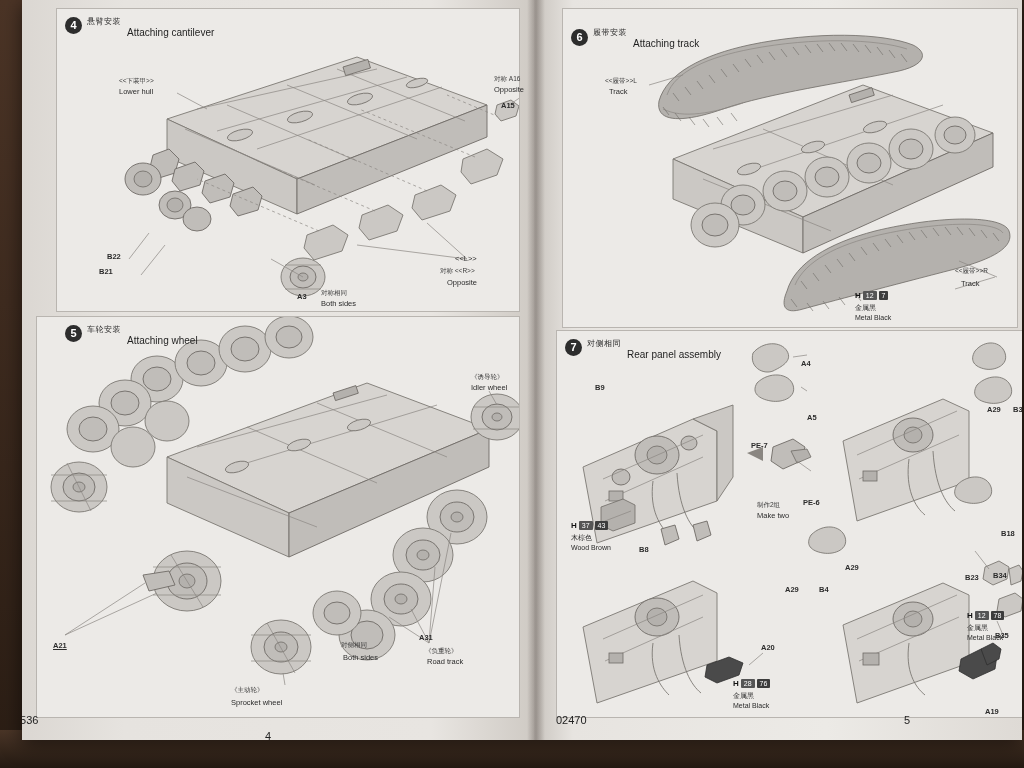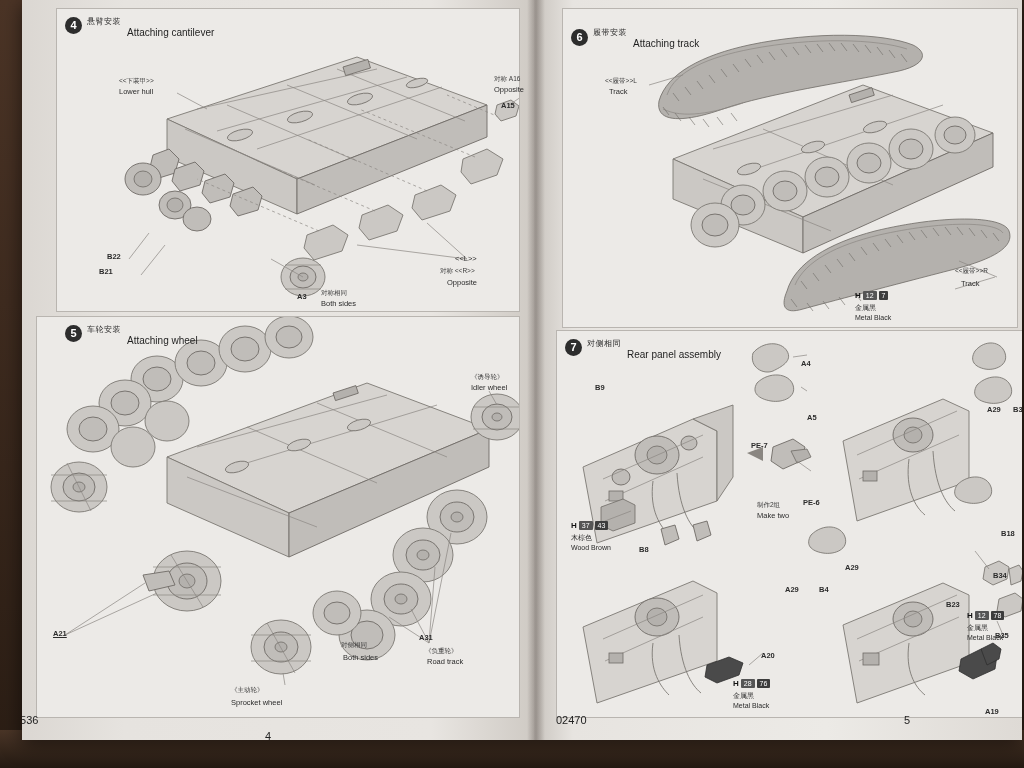--- a/index.html
+++ b/index.html
@@ -244,21 +244,21 @@
             <path class="ln2" d="M248,368 L246,356"></path>
           </svg>
         </div>
         <div class="step-badge" style="left:28px;top:8px;">5</div>
         <div class="step-title-cn" style="left:50px;top:7px;">车轮安装</div>
         <div class="step-title-en" style="left:50px;top:18px;">Attaching wheel</div>
 
         <div class="lbl cn" style="left:434px;top:56px;">《诱导轮》</div>
         <div class="lbl" style="left:434px;top:66px;">Idler wheel</div>
 
-        <div class="lbl b" style="left:16px;top:312px;text-decoration:underline;">A21</div>
+        <div class="lbl b" style="left:16px;top:324px;text-decoration:underline;">A21</div>
         <div class="lbl b" style="left:382px;top:316px;">A31</div>
         <div class="lbl cn" style="left:388px;top:330px;">《负重轮》</div>
         <div class="lbl" style="left:390px;top:340px;">Road track</div>
 
         <div class="lbl cn" style="left:304px;top:324px;">对侧相同</div>
         <div class="lbl" style="left:306px;top:336px;">Both sides</div>
 
         <div class="lbl cn" style="left:194px;top:369px;">《主动轮》</div>
         <div class="lbl" style="left:194px;top:381px;">Sprocket wheel</div>
       </div>
@@ -435,24 +435,24 @@
         <div class="lbl b" style="left:246px;top:167px;">PE-6</div>
         <div class="lbl cn" style="left:200px;top:170px;">制作2组</div>
         <div class="lbl" style="left:200px;top:180px;">Make two</div>
         <div class="lbl b" style="left:82px;top:214px;">B8</div>
         <div class="lbl b" style="left:430px;top:74px;">A29</div>
         <div class="lbl b" style="left:456px;top:74px;">B3</div>
         <div class="lbl b" style="left:444px;top:198px;">B18</div>
         <div class="lbl b" style="left:288px;top:232px;">A29</div>
         <div class="lbl b" style="left:262px;top:254px;">B4</div>
         <div class="lbl b" style="left:228px;top:254px;">A29</div>
-        <div class="lbl b" style="left:389px;top:242px;margin-top:27px;">B23</div>
+        <div class="lbl b" style="left:408px;top:242px;">B23</div>
         <div class="lbl b" style="left:436px;top:240px;">B34</div>
         <div class="lbl b" style="left:438px;top:300px;">B35</div>
-        <div class="lbl b" style="left:204px;top:312px;margin-top:8px;">A20</div>
+        <div class="lbl b" style="left:204px;top:312px;">A20</div>
         <div class="lbl b" style="left:428px;top:376px;">A19</div>
 
         <div class="paint" style="left:14px;top:190px;">
           <span class="h">H</span>
           <span class="chip">37</span>
           <span class="chip dark">43</span>
         </div>
         <div class="paint-txt" style="left:14px;top:202px;">木棕色</div>
         <div class="paint-txt" style="left:14px;top:212px;">Wood Brown</div>
 

